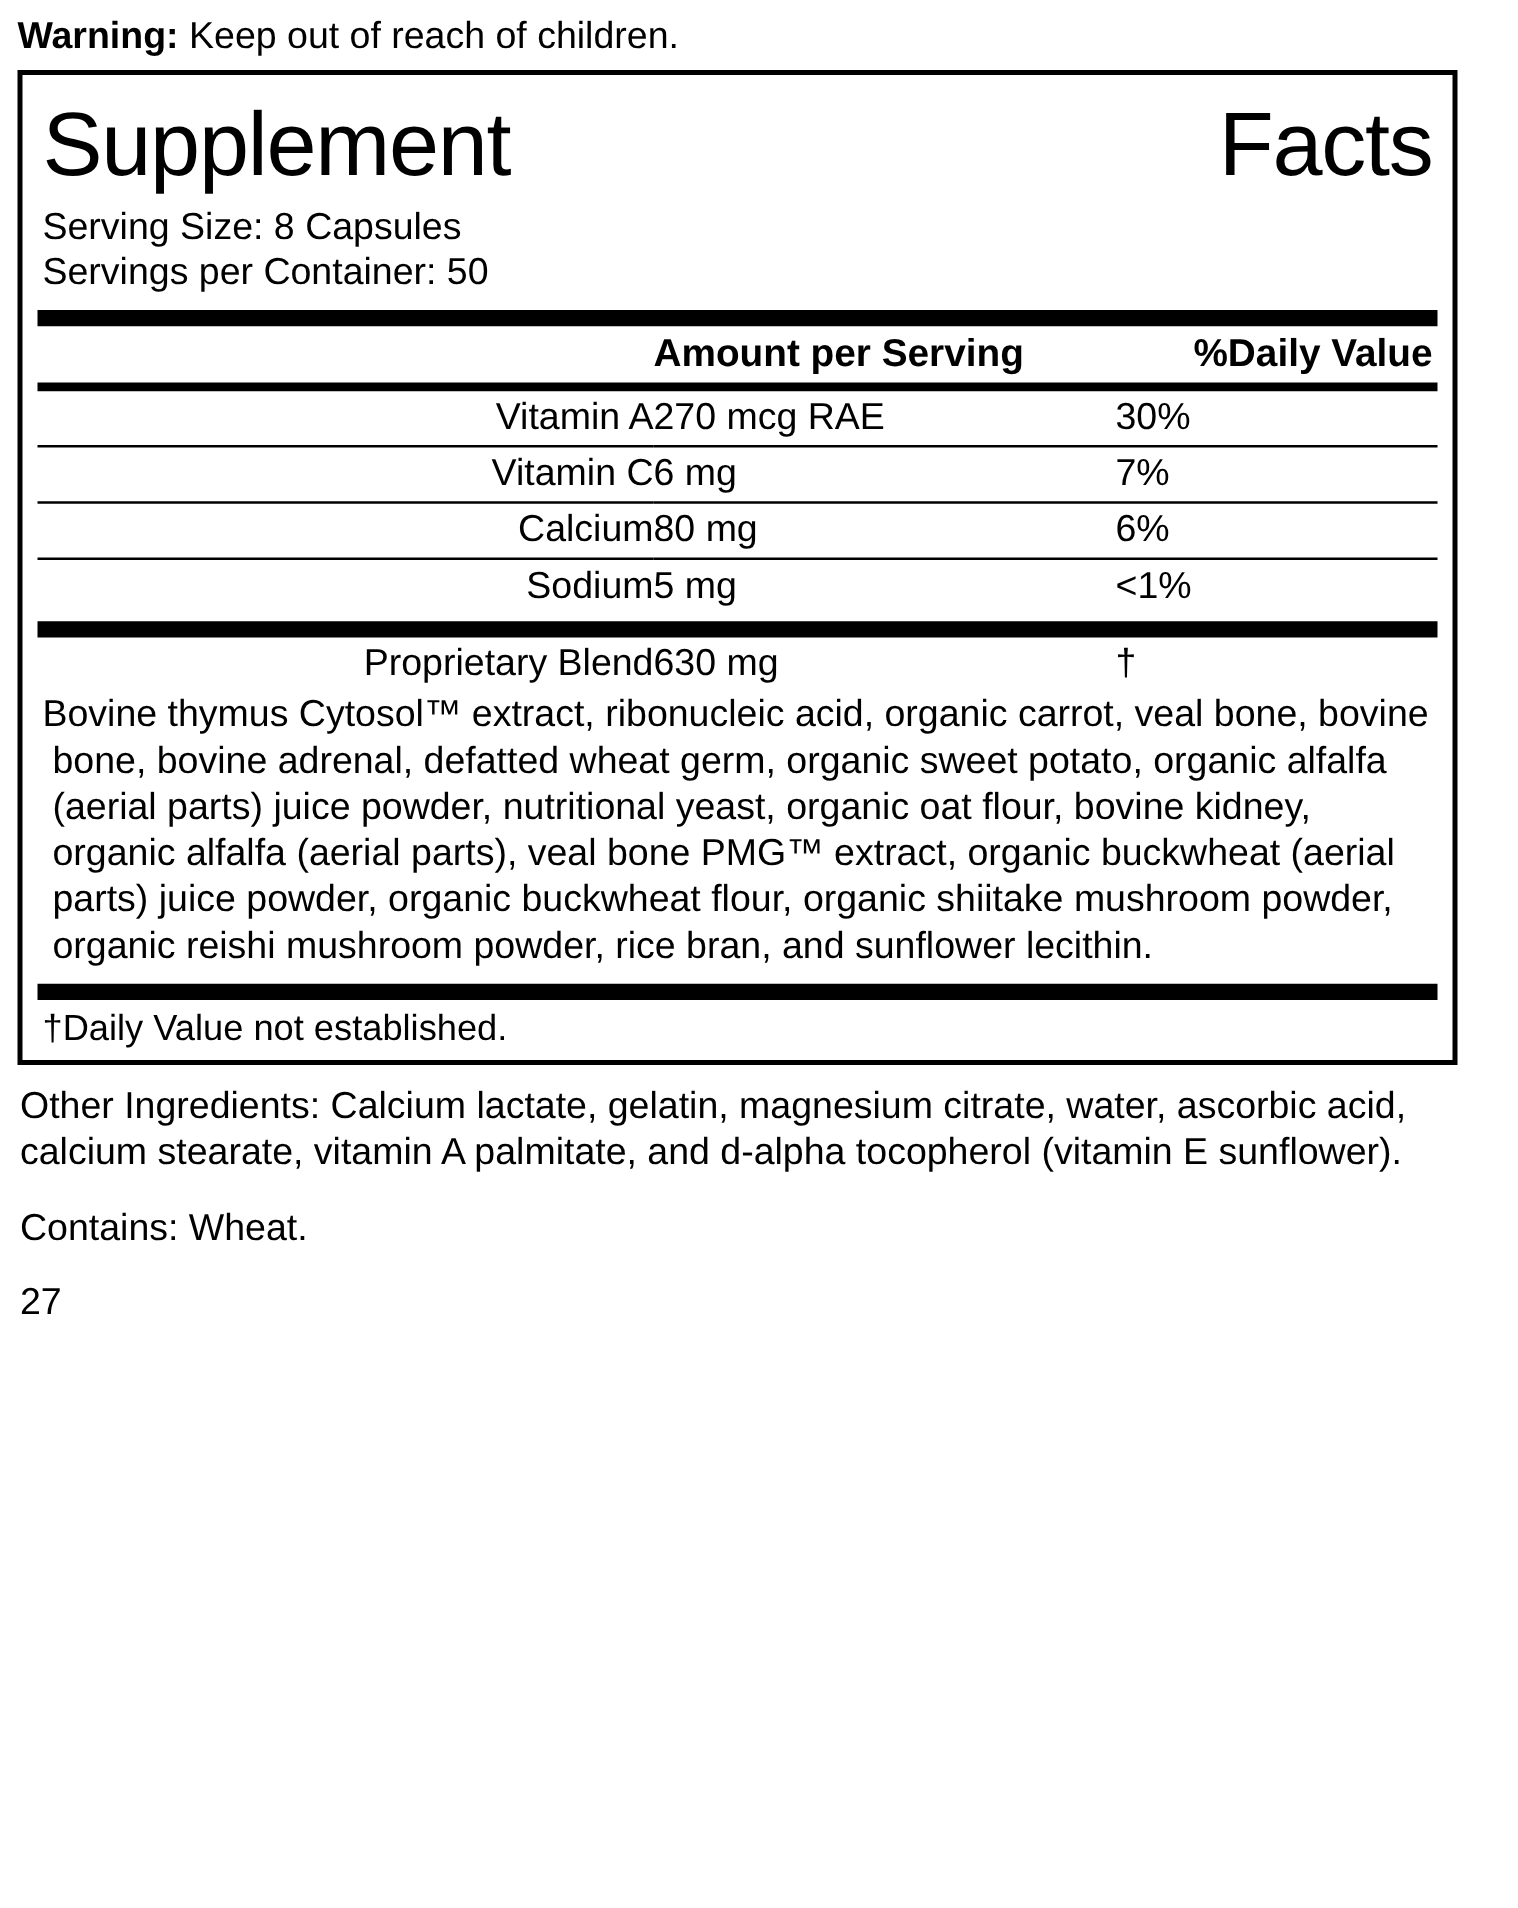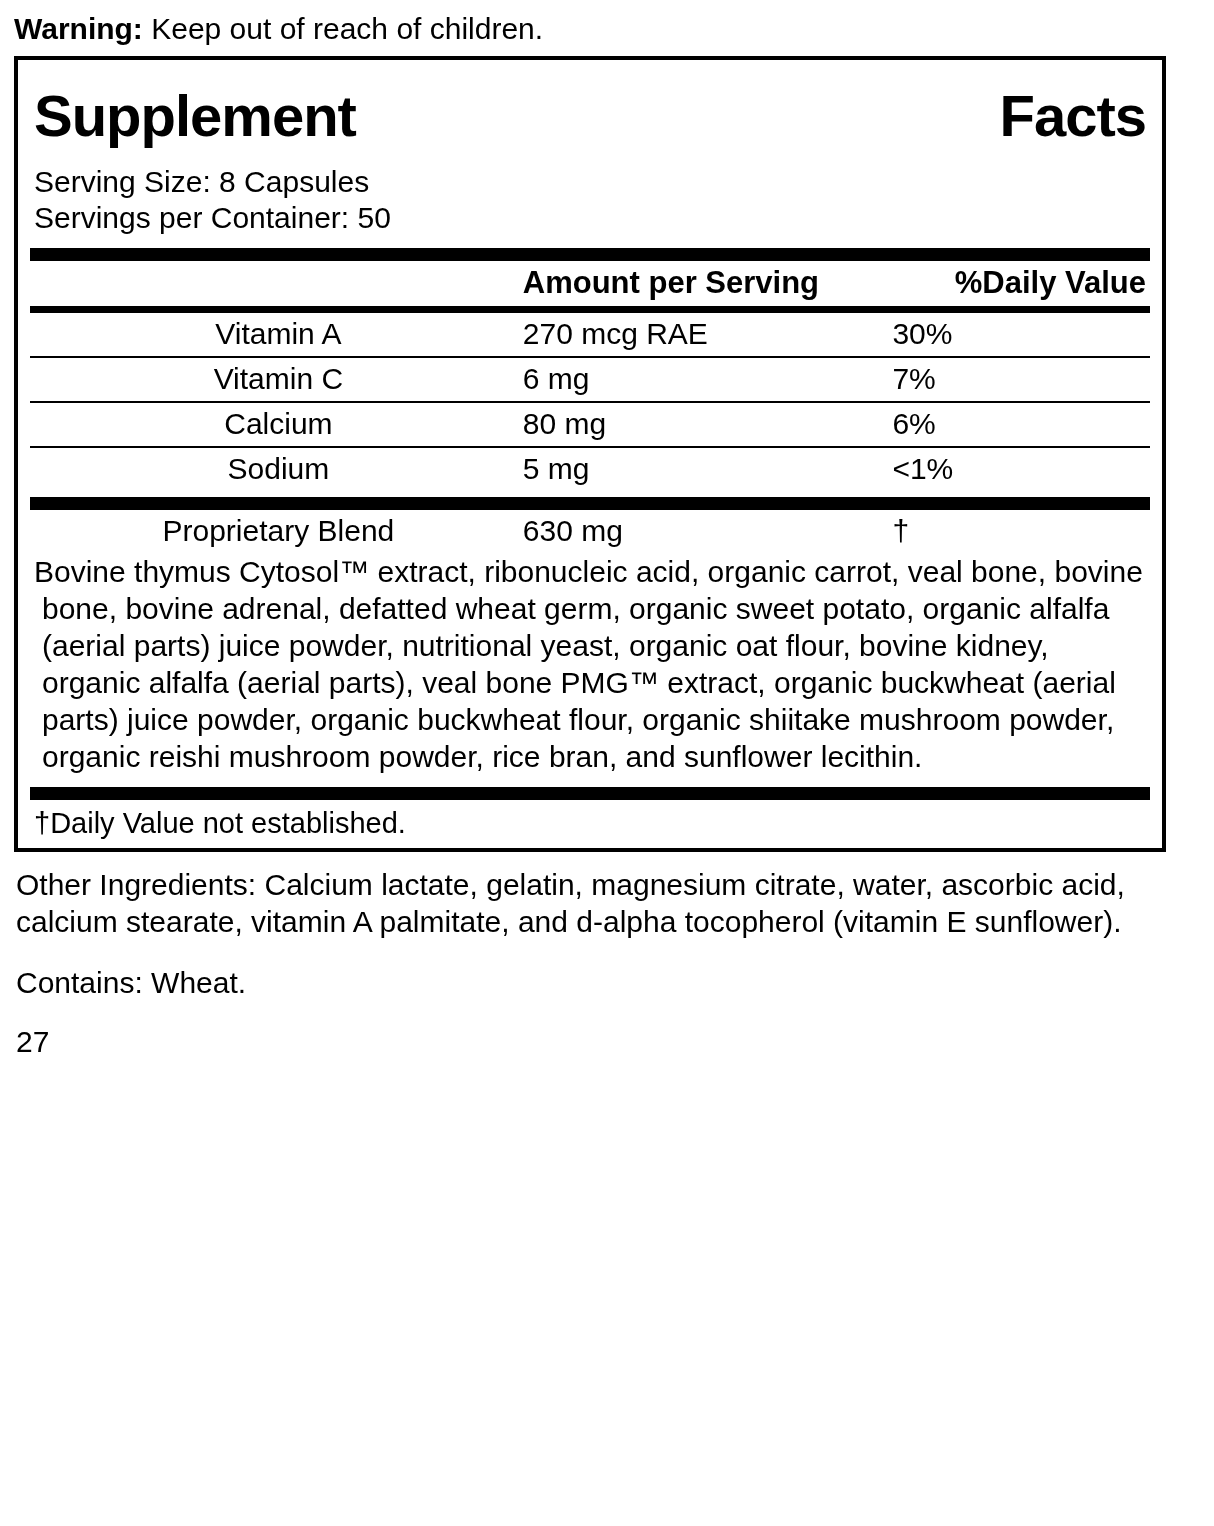--- a/index.html
+++ b/index.html
@@ -34,22 +34,22 @@
 
   
   .facts-box {
     border: 4px solid #000;
     box-sizing: border-box;
     padding: 0 12px 8px 12px;
   }
 
   .facts-title {
     font-family: "Liberation Sans", sans-serif;
-    font-weight: bold;
-    font-size: 58px;
+    font-weight: normal;
+    font-size: 72px;
     line-height: 92px;
     letter-spacing: -1px;
     display: flex;
     justify-content: space-between;
     padding: 10px 4px 2px 4px;
   }
 
   .serving-line {
     font-size: 30px;
     line-height: 36px;
@@ -70,21 +70,21 @@
 
   table.facts {
     width: 100%;
     border-collapse: collapse;
     font-size: 30px;
   }
   table.facts td, table.facts th {
     padding: 4px 0 5px 0;
     vertical-align: bottom;
   }
-  .col-name { text-align: center; width: 44%; padding-left: 4px !important; }
+  .col-name { text-align: right; width: 44%; padding-left: 4px !important; }
   .col-amt  { text-align: left; width: 33%; }
   .col-dv   { text-align: left; width: 23%; padding-right: 4px !important; }
 
   .head-row th {
     font-weight: bold;
     font-size: 31px;
     padding: 10px 0 9px 0;
   }
   .head-row th.col-amt { text-align: left; }
   .head-row th.col-dv { text-align: right; }

